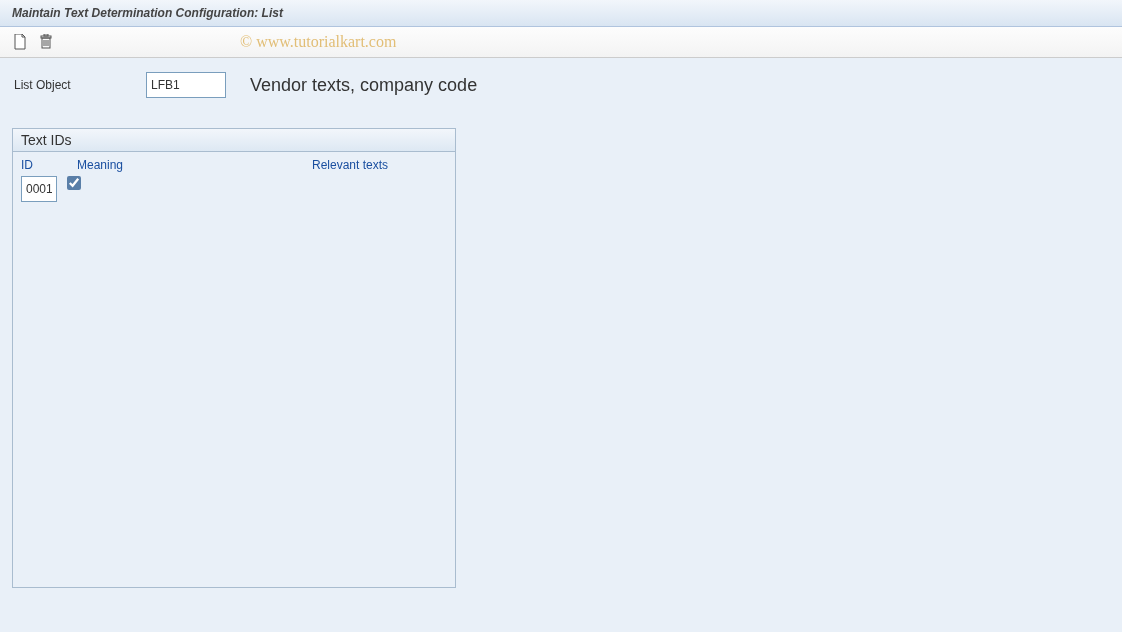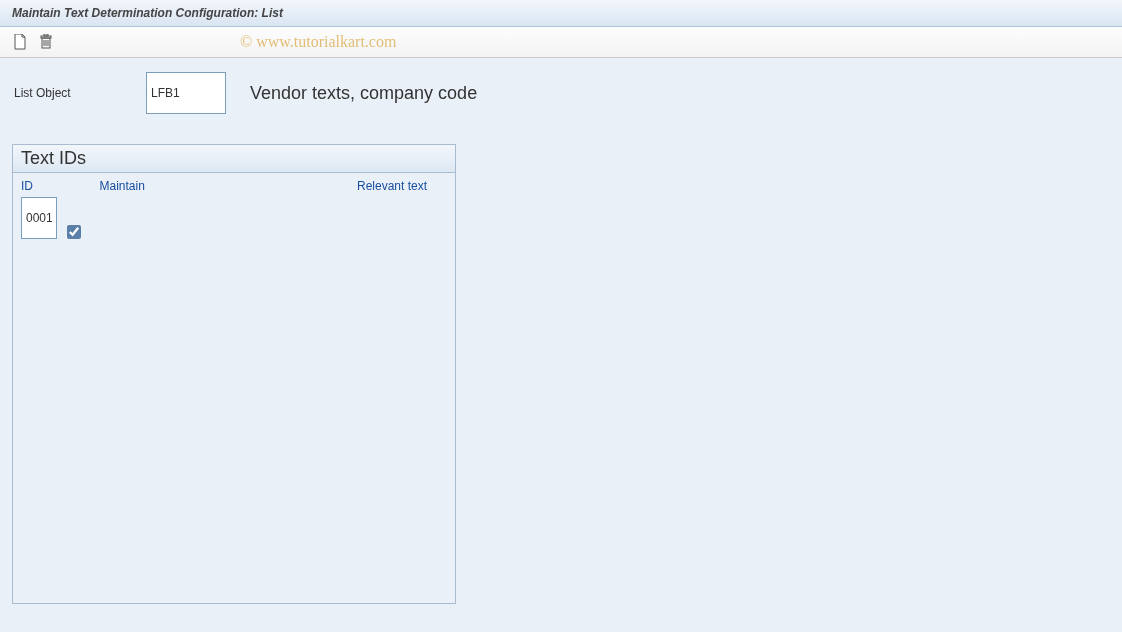--- a/index.html
+++ b/index.html
@@ -70,21 +70,21 @@
       width: 120px;
       font-size: 12px;
       color: #333;
       padding-left: 2px;
     }
     .text-input {
       font-family: inherit;
       font-size: 12px;
       background: #fff;
       border: 1px solid #7a9ebd;
-      padding: 20px 4px;
+      padding: 12px 4px;
       height: 20px;
       color: #333;
     }
     .text-object-input {
       width: 80px;
     }
     .field-desc {
       margin-left: 10px;
       font-size: 18px;
       color: #333;
@@ -94,46 +94,45 @@
       height: 460px;
       border: 1px solid #a9bccf;
       background: #e9f0f8;
       display: flex;
       flex-direction: column;
     }
     .panel-title {
       background: linear-gradient(to bottom, #f2f6fb 0%, #dde8f3 100%);
       border-bottom: 1px solid #a9bccf;
       padding: 3px 8px;
-      font-size: 18px;
+      font-size: 14px;
       color: #333;
     }
     .panel-body {
       flex: 1;
       padding: 6px 8px 8px 8px;
       background: #e9f0f8;
       overflow: auto;
     }
     .grid-header {
       display: flex;
-      gap: 14px;
+      gap: 20px;
       margin-bottom: 4px;
-      justify-content: space-between;
     }
     .grid-header span {
       color: #1a4fa0;
       font-size: 12px;
     }
     .col-id { width: 36px; flex-shrink:0;}
     .col-meaning { width: 215px; flex-shrink:0;}
     .col-relevant { width: 90px; flex-shrink:0;}
     .grid-row {
       display: flex;
       gap: 6px;
-      align-items: flex-end;
+      align-items: flex-start;
       margin-bottom: 3px;
     }
     .id-input {
       width: 36px;
       text-align: left;
     }
     .meaning-input {
       width: 215px;
     }
     .chk {
@@ -181,22 +180,22 @@
     <span class="field-label">List Object</span>
     <input class="text-input text-object-input" type="text" value="LFB1" style="">
     <span class="field-desc">Vendor texts, company code</span>
   </div>
 
   <div class="panel">
     <div class="panel-title">Text IDs</div>
     <div class="panel-body">
       <div class="grid-header">
         <span class="col-id">ID</span>
-        <span class="col-meaning">Maintain</span>
-        <span class="col-relevant">Relevant text</span>
+        <span class="col-meaning">Meaning</span>
+        <span class="col-relevant">Relevant texts</span>
       </div>
 
       <div class="grid-row">
         <input class="text-input id-input" type="text" value="0001" style="">
         <input class="chk" type="checkbox" checked="" style="">
       </div>
 
 
     </div>
   </div>

